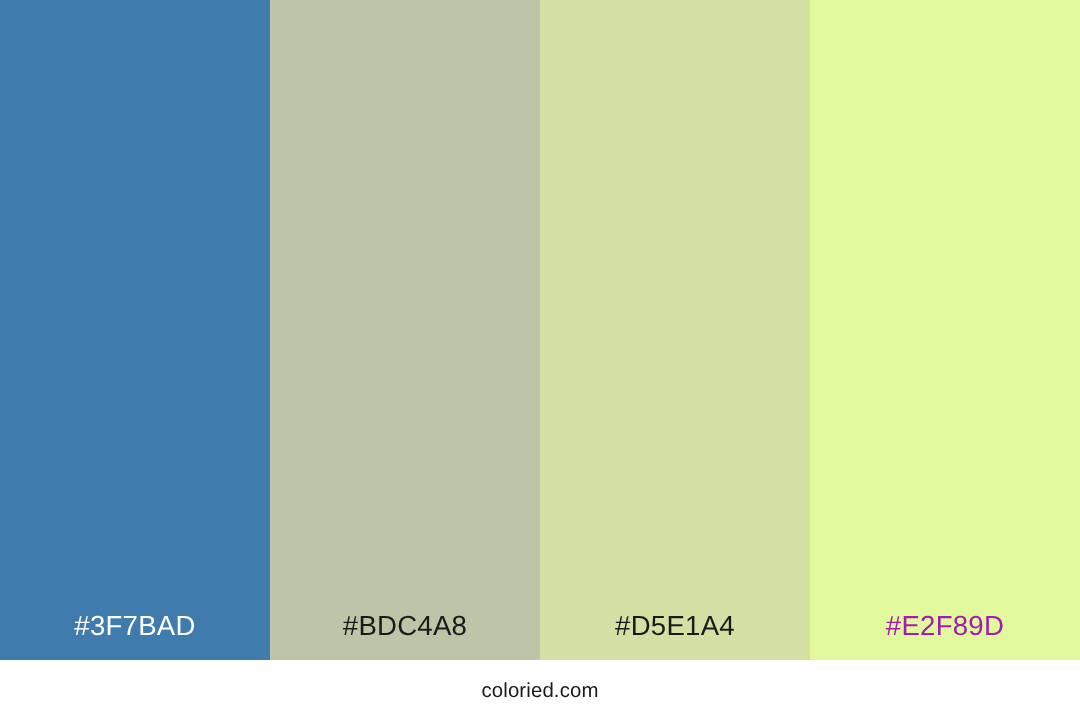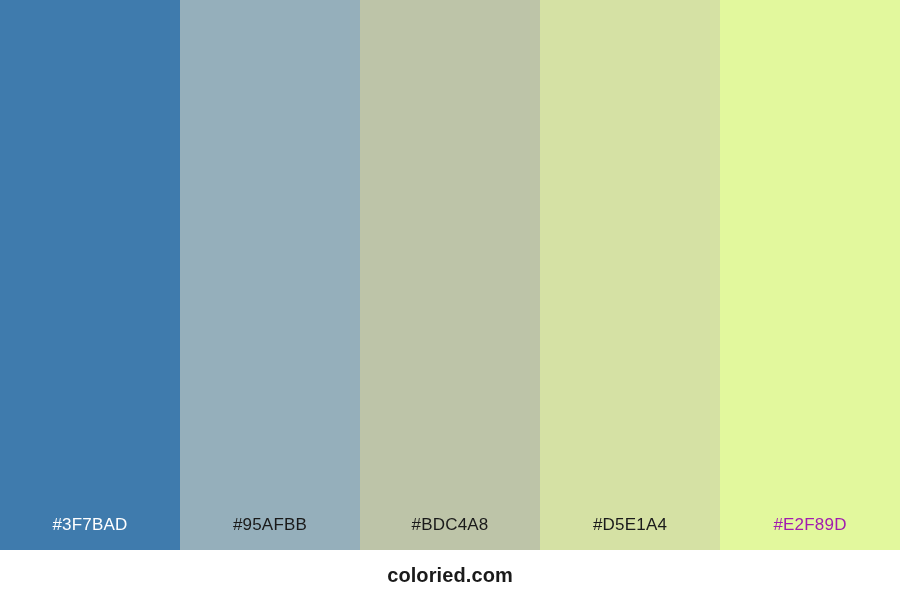--- a/index.html
+++ b/index.html
@@ -38,59 +38,56 @@
     display: flex;
     align-items: flex-end;
     justify-content: center;
   }
 
   .swatch-label {
     display: block;
     width: 100%;
     text-align: center;
     font-family: "Liberation Sans", sans-serif;
-    font-size: 17px;
+    font-size: 23px;
     line-height: 1;
     letter-spacing: 0.2px;
     padding-bottom: 17px;
     user-select: text;
   }
 
   .footer {
     width: 900px;
     height: 50px;
     background: #ffffff;
     display: flex;
     align-items: center;
     justify-content: center;
   }
 
   .footer-brand {
     font-family: "Liberation Sans", sans-serif;
-    font-size: 20px;
-    font-weight: 700;
+    font-size: 17px;
+    font-weight: 400;
     color: #1a1a1a;
     letter-spacing: 0.1px;
     line-height: 1;
   }
 </style>
 </head>
 <body style="background-color: rgb(255, 255, 255);">
 
 <div class="palette-page">
 
   <div class="swatch-strip">
 
     <div class="swatch" style="background-color: rgb(63, 123, 173);">
       <span class="swatch-label" style="color: rgb(255, 255, 255);">#3F7BAD</span>
     </div>
 
-    <div class="swatch" style="background-color: rgb(149, 175, 187);">
-      <span class="swatch-label" style="color: rgb(26, 26, 26);">#95AFBB</span>
-    </div>
 
     <div class="swatch" style="background-color: rgb(189, 196, 168); justify-content: center;">
       <span class="swatch-label" style="color: rgb(26, 26, 26);">#BDC4A8</span>
     </div>
 
     <div class="swatch" style="background-color: rgb(213, 225, 164);">
       <span class="swatch-label" style="color: rgb(26, 26, 26);">#D5E1A4</span>
     </div>
 
     <div class="swatch" style="background-color: rgb(226, 248, 157);">

